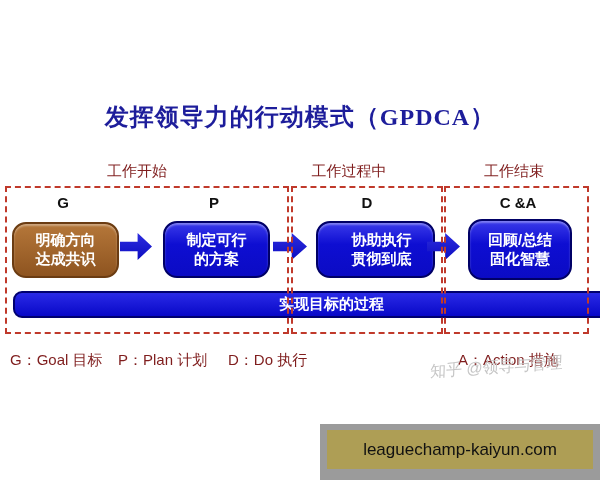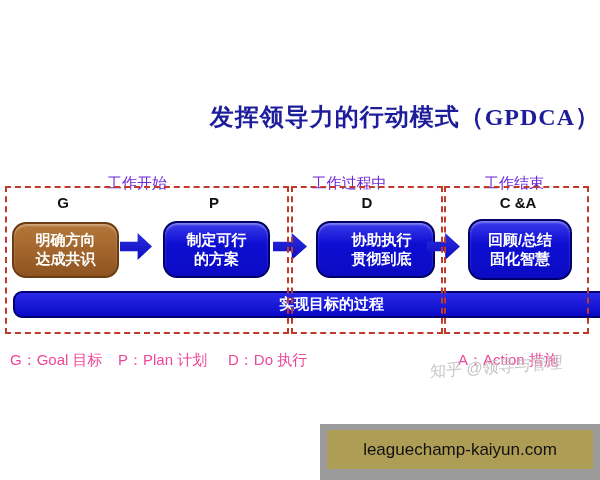--- a/index.html
+++ b/index.html
@@ -1,24 +1,24 @@
 <!DOCTYPE html>
 <html><head>
 <meta charset="utf-8">
 <style>
   html,body{margin:0;padding:0;}
   body{font-family:"Liberation Sans","DejaVu Sans",sans-serif;background:#ffffff;}
   .stage{position:relative;width:600px;height:480px;background:#ffffff;overflow:hidden;}
 
-  .title{position:absolute;left:0;top:101px;width:600px;text-align:right;
+  .title{position:absolute;left:0;top:101px;width:600px;text-align:center;
          font-size:24px;font-weight:bold;color:#1d1d9b;letter-spacing:1px;
          font-family:"Liberation Serif","DejaVu Serif",serif;}
 
-  .phase-label{position:absolute;top:174px;width:160px;text-align:center;
-               font-size:15px;color:#6d28d9;}
+  .phase-label{position:absolute;top:162px;width:160px;text-align:center;
+               font-size:15px;color:#7f1d1d;}
   .phase-label.p1{left:57px;}
   .phase-label.p2{left:269px;}
   .phase-label.p3{left:434px;}
 
   .step-letter{position:absolute;top:194px;width:120px;text-align:center;
                font-size:15px;font-weight:bold;color:#111;}
   .step-letter.l1{left:3px;}
   .step-letter.l2{left:154px;}
   .step-letter.l3{left:307px;}
   .step-letter.l4{left:458px;}
@@ -48,21 +48,21 @@
                border:2px solid #000070;border-radius:9px;z-index:1;
                display:flex;align-items:center;justify-content:center;
                color:#fff;font-size:15px;font-weight:bold;padding-left:38px;}
 
   .dashed-box{position:absolute;top:186px;height:144px;border:2px dashed #c0392b;
               background:transparent;z-index:2;pointer-events:none;}
   .dashed-box.d1{left:5px;width:280px;}
   .dashed-box.d2{left:291px;width:148px;}
   .dashed-box.d3{left:444px;width:141px;}
 
-  .legend-item{position:absolute;top:351px;font-size:15px;color:#ec4899;white-space:nowrap;}
+  .legend-item{position:absolute;top:351px;font-size:15px;color:#7f1d1d;white-space:nowrap;}
   .legend-item.g{left:10px;}
   .legend-item.p{left:118px;}
   .legend-item.d{left:228px;}
   .legend-item.c{left:330px;}
   .legend-item.a{left:458px;}
 
   .watermark{position:absolute;left:430px;top:357px;font-size:16px;color:#c6c6c6;
              white-space:nowrap;transform:rotate(-4deg) skewX(-6deg);z-index:3;}
 
   .footer-banner{position:absolute;left:320px;top:424px;width:303px;height:56px;

